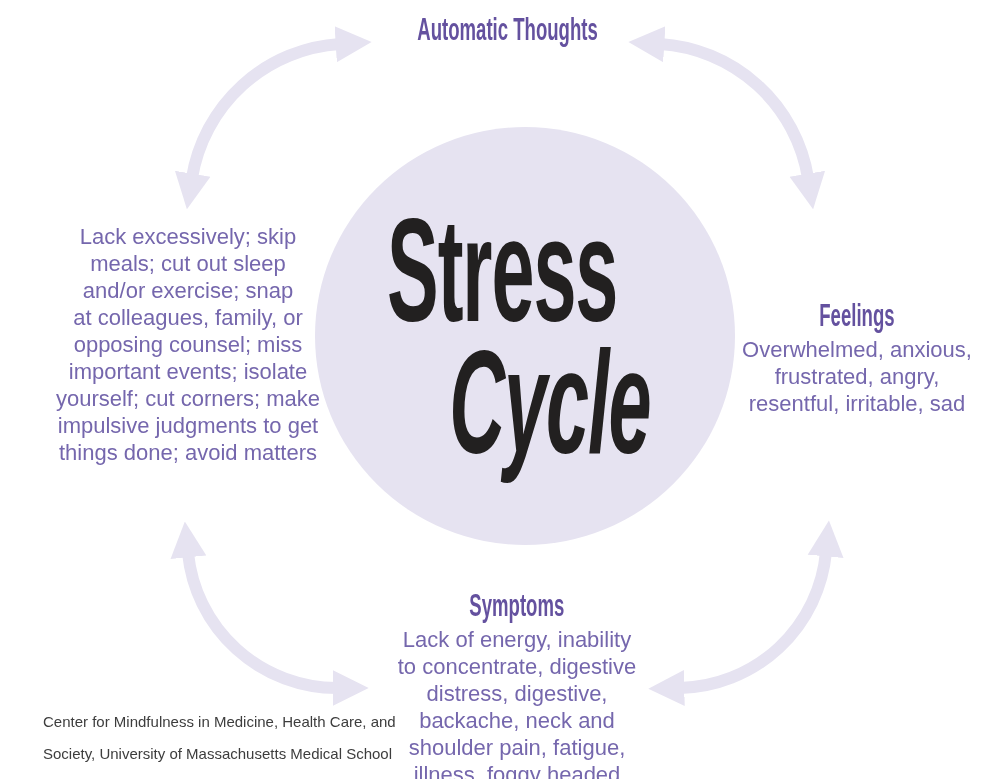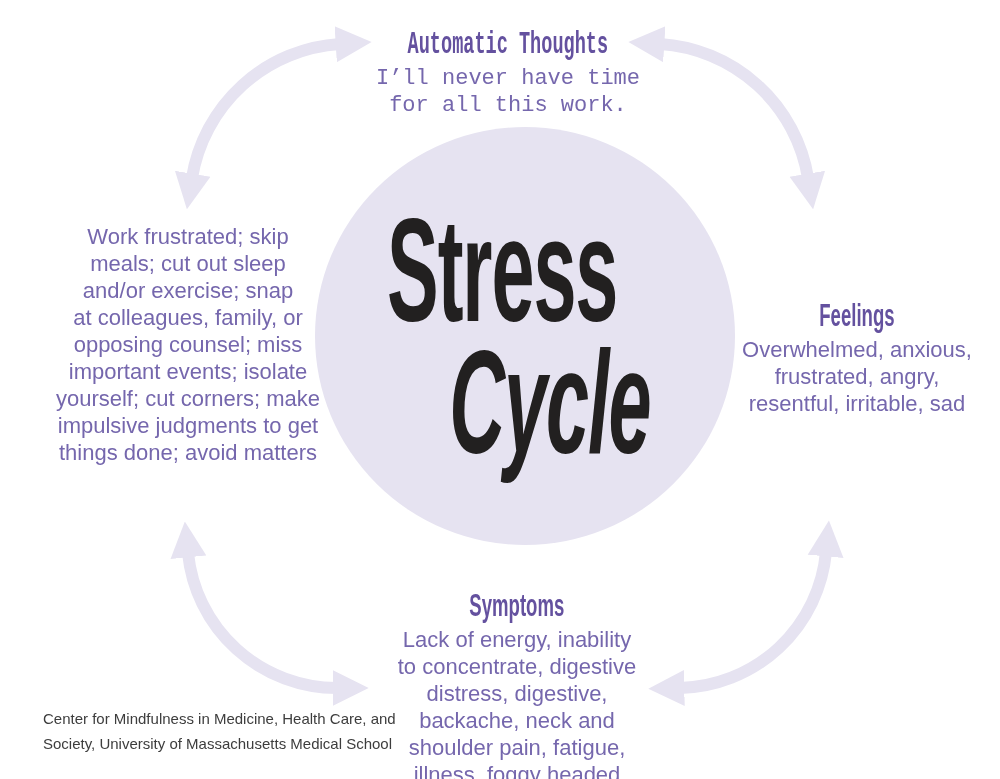--- a/index.html
+++ b/index.html
@@ -43,28 +43,28 @@
     display:inline-block;white-space:nowrap;
     font-weight:700;font-size:32px;
     transform:scaleX(0.58);transform-origin:50% 50%;
   }
   .node .body{
     margin-top:1px;
     color:var(--body-purple);
     font-size:22px;line-height:27px;
     white-space:pre-line;
   }
-  .node-thoughts{left:318px;top:28px;width:380px;font-family:Liberation Mono, monospace;}
+  .node-thoughts{left:318px;top:12px;width:380px;}
   .node-behaviors{left:27px;top:222px;width:322px;}
   .node-feelings{left:712px;top:298px;width:290px;}
   .node-symptoms{left:352px;top:588px;width:330px;text-align:center;}
   .attribution{
     position:absolute;left:43px;top:706px;
     color:var(--attribution-gray);
-    font-size:15px;line-height:25px;
+    font-size:15px;line-height:32px;
     white-space:pre-line;text-align:left;
   }
 </style>
 </head>
 <body>
 
 <div class="canvas">
 
   <svg class="arrows" viewBox="0 0 1000 779" xmlns="http://www.w3.org/2000/svg" aria-hidden="true">
     <defs>
@@ -84,26 +84,24 @@
     </div>
     <div class="title-line line2">
       <span class="title-cond" style="--dx:25px">Cycle</span>
     </div>
   </div>
 
   <section class="node node-thoughts">
     <h2 class="heading">
       <span class="cond">Automatic Thoughts</span>
     </h2>
-    <p class="body">I’ll never have time
-for all this work.</p>
   </section>
 
   <section class="node node-behaviors">
-    <p class="body">Work frustrated; skip
+    <p class="body">Lack excessively; skip
 meals; cut out sleep
 and/or exercise; snap
 at colleagues, family, or
 opposing counsel; miss
 important events; isolate
 yourself; cut corners; make
 impulsive judgments to get
 things done; avoid matters</p>
   </section>
 

